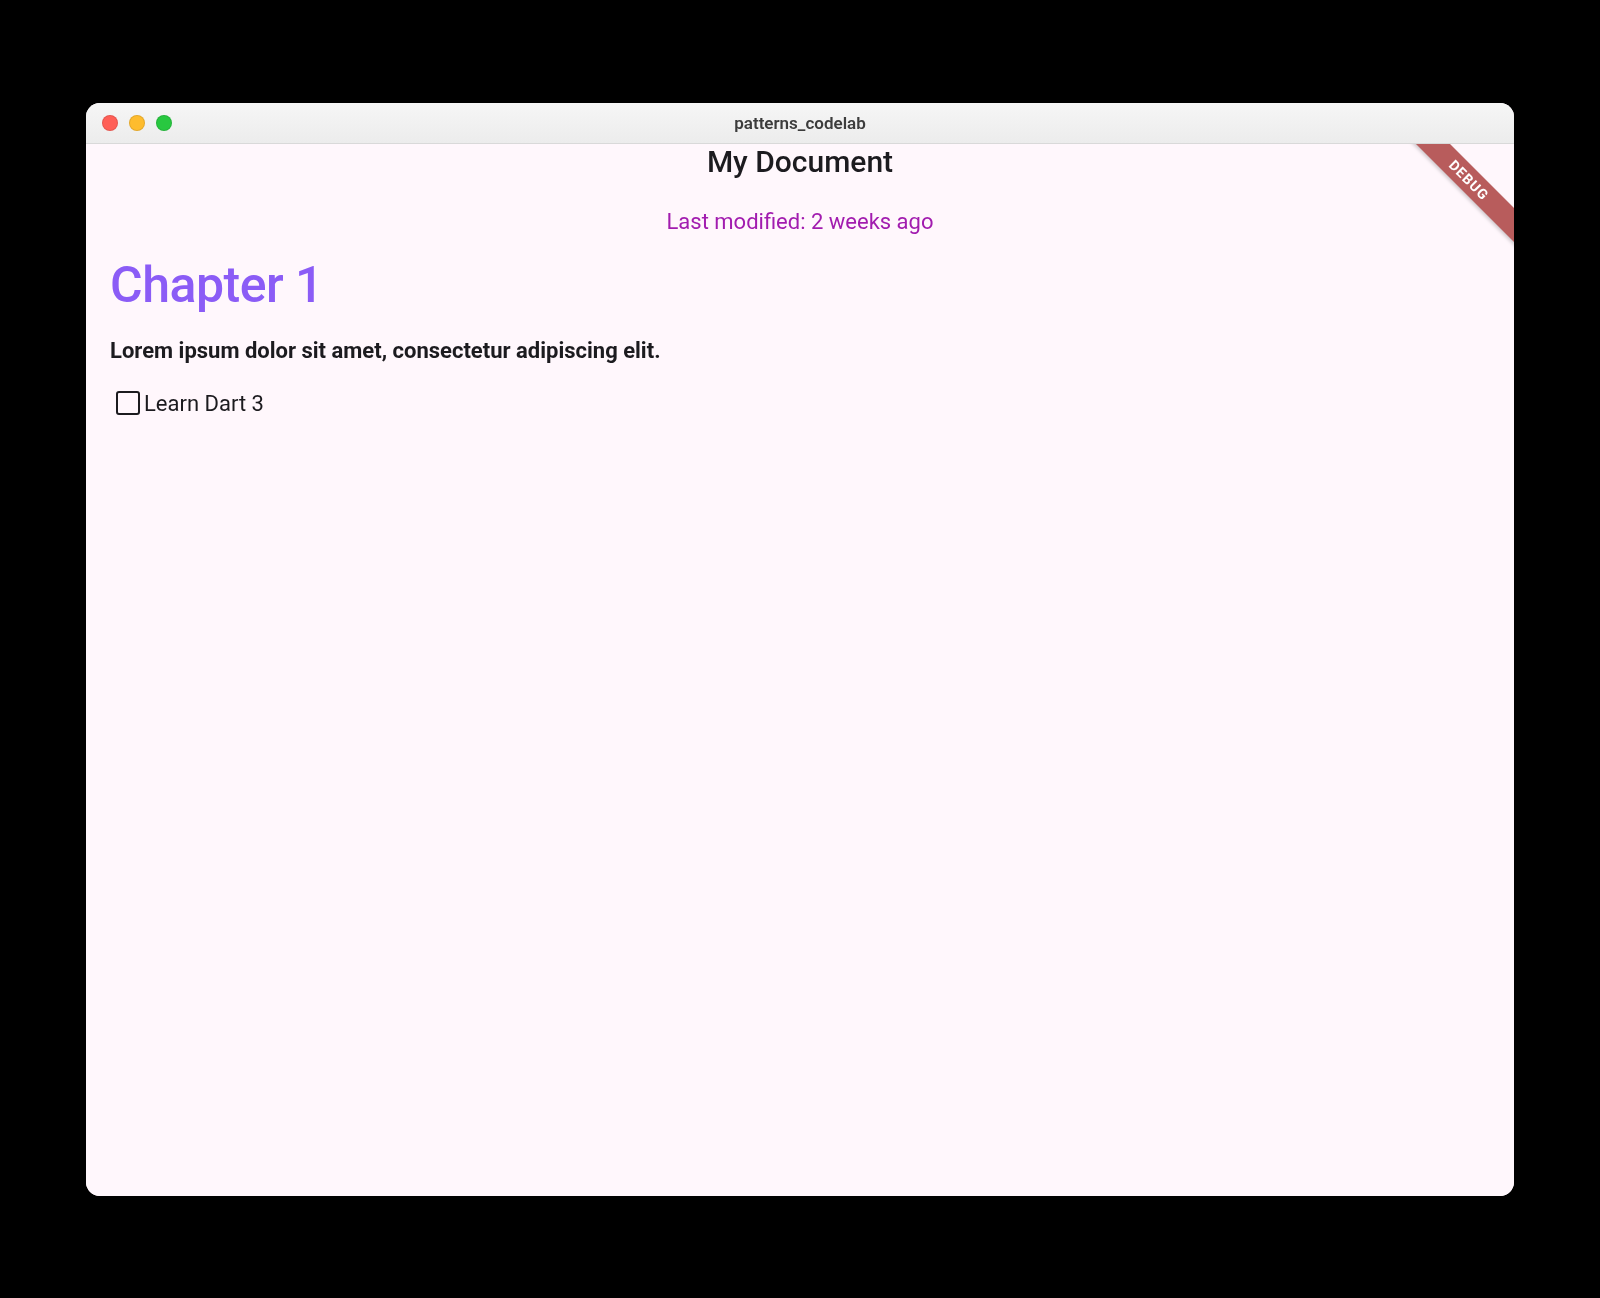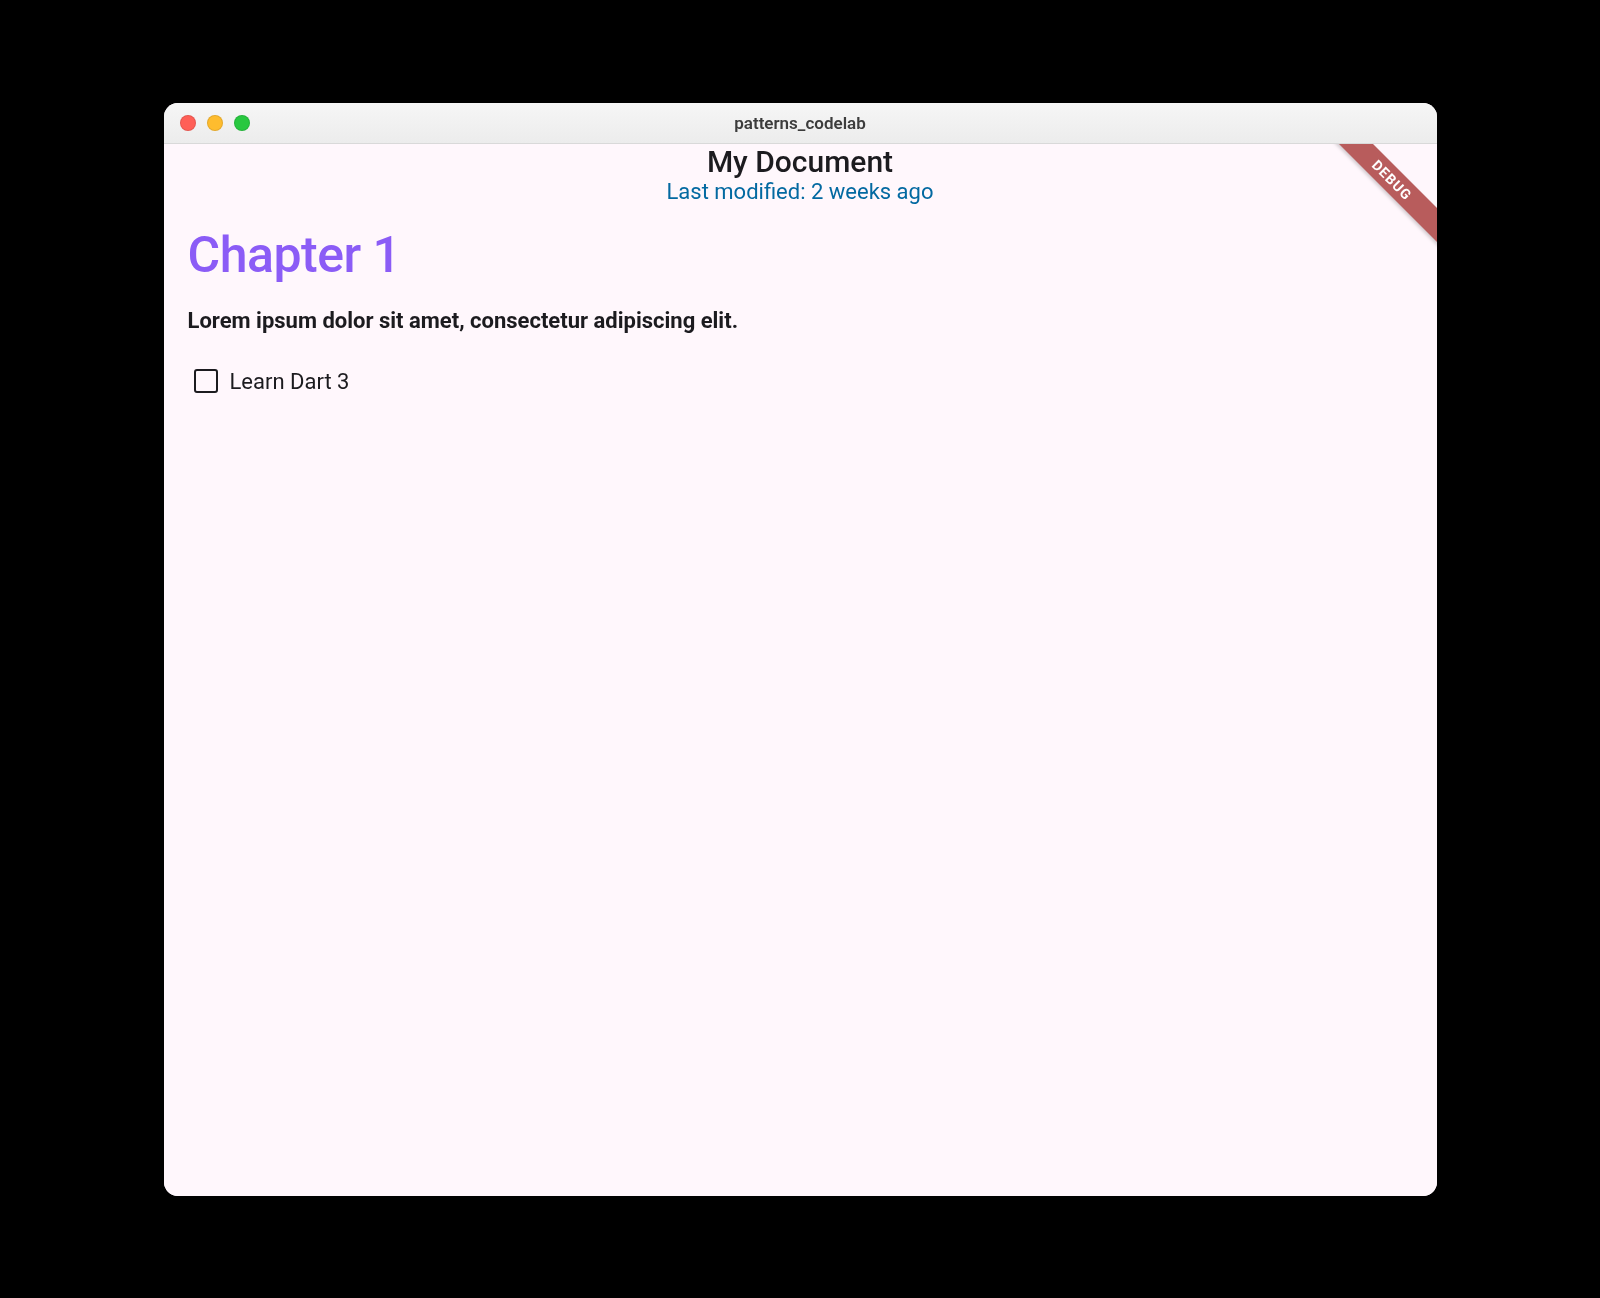--- a/index.html
+++ b/index.html
@@ -10,21 +10,21 @@
     body {
       background: #000;
       width: 1600px;
       height: 1298px;
       font-family: -apple-system, BlinkMacSystemFont, "Segoe UI", Roboto, "Helvetica Neue", Arial, sans-serif;
       display: flex;
       align-items: center;
       justify-content: center;
     }
     .window {
-      width: 1273px;
+      width: 1428px;
       height: 1093px;
       background: #fff7fc;
       border-radius: 14px;
       overflow: hidden;
       position: relative;
       box-shadow: 0 20px 60px rgba(0,0,0,0.5);
       display: flex;
       flex-direction: column;
     }
     .titlebar {
@@ -67,43 +67,44 @@
     }
     .page-title {
       text-align: center;
       font-size: 30px;
       font-weight: 500;
       color: #1c1b1f;
     }
     .subtitle {
       text-align: center;
       font-size: 22px;
-      color: #0369a1;
+      color: #a21caf;
+      margin-top: 30px;
     }
     .content-body {
       padding: 0 24px;
     }
     .chapter-heading {
       font-size: 50px;
       font-weight: 500;
       color: #8b5cf6;
       margin-top: 22px;
       letter-spacing: -0.5px;
     }
     .paragraph {
       font-size: 22px;
       color: #1c1b1f;
       margin-top: 24px;
       font-weight: 700;
     }
     .checkbox-row {
       display: flex;
       align-items: center;
-      margin-top: 36px;
-      gap: 12px;
+      margin-top: 28px;
+      gap: 4px;
       padding-left: 6px;
     }
     .checkbox-box {
       width: 24px;
       height: 24px;
       border: 2.5px solid #1c1b1f;
       border-radius: 3px;
       background: transparent;
       cursor: pointer;
     }

